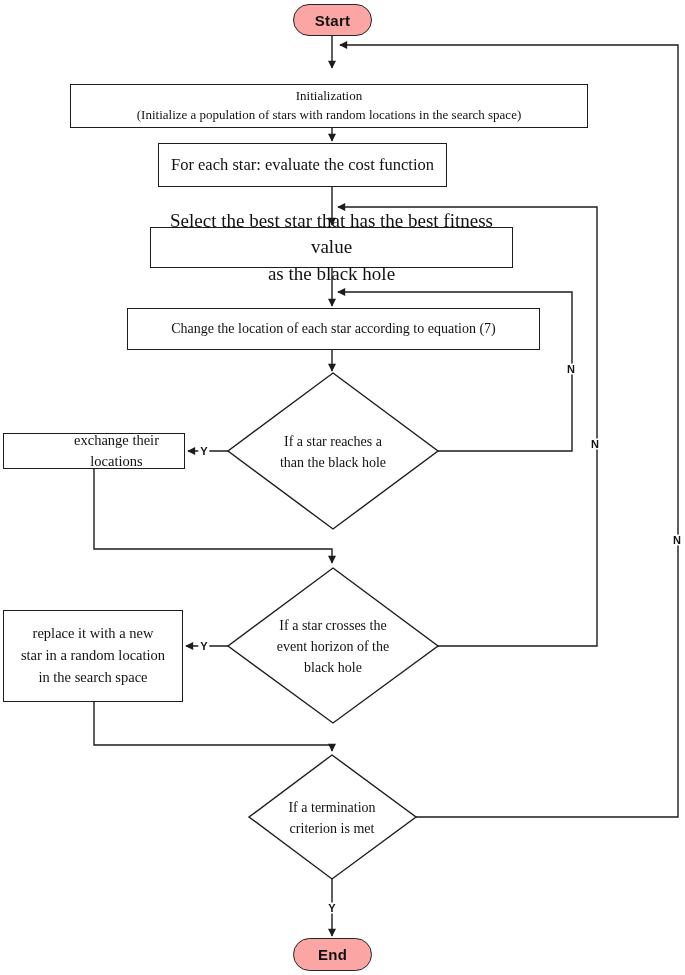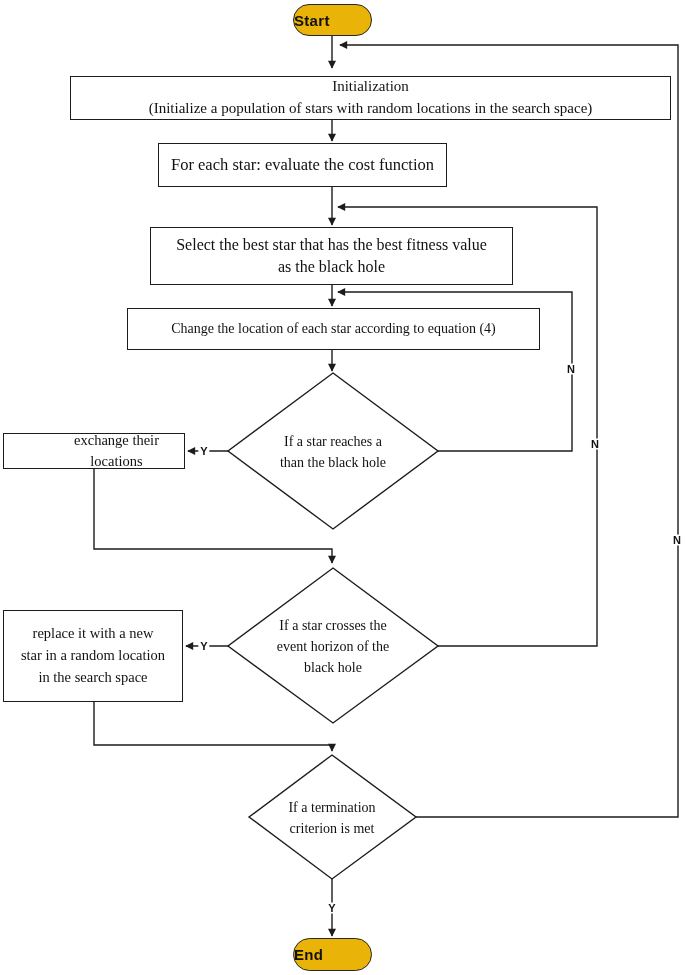--- a/index.html
+++ b/index.html
@@ -24,23 +24,24 @@
     justify-content: center;
     text-align: center;
     line-height: 1.45;
     color: #111111;
   }
   .terminal {
     position: absolute;
     box-sizing: border-box;
     border: 1.7px solid #262626;
     border-radius: 17px;
-    background: #eab308;
+    background: #fca5a5;
     display: flex;
     align-items: center;
+    justify-content: center;
     font-family: "Liberation Sans", "DejaVu Sans", sans-serif;
     font-weight: bold;
     font-size: 15px;
     letter-spacing: 0.3px;
     color: #111111;
   }
   .dtext {
     position: absolute;
     transform: translate(-50%, -50%);
     text-align: center;
@@ -105,36 +106,36 @@
   </svg>
 
   <div class="terminal" style="left:293px; top:4px; width:79px; height:32px;">
     <span>Start</span>
   </div>
 
   <div class="terminal" style="left:293px; top:938px; width:79px; height:33px;">
     <span>End</span>
   </div>
 
-  <div class="box" style="left:70px; top:76px; width:601px; height:44px; font-size:15px;">
+  <div class="box" style="left:70px; top:84px; width:518px; height:44px; font-size:13px;">
     <div>Initialization</div>
     <div>(Initialize a population of stars with random locations in the search space)</div>
   </div>
 
   <div class="box" style="left:158px; top:143px; width:289px; height:44px; font-size:16.5px;">
     <div>For each star: evaluate the cost function</div>
   </div>
 
-  <div class="box" style="left:150px; top:227px; width:363px; height:58px; font-size:16px; line-height:1.4;">
+  <div class="box" style="left:150px; top:227px; width:363px; height:41px; font-size:19px; line-height:1.4;">
     <div>Select the best star that has the best fitness value</div>
     <div>as the black hole</div>
   </div>
 
   <div class="box" style="left:127px; top:308px; width:413px; height:42px; font-size:14px;">
-    <div>Change the location of each star according to equation (4)</div>
+    <div>Change the location of each star according to equation (7)</div>
   </div>
 
   <div class="box" style="left:3px; top:433px; width:182px; height:36px; font-size:14.5px;padding-left:45px;">
     <div>exchange their locations</div>
   </div>
 
   <div class="box" style="left:3px; top:610px; width:180px; height:92px; font-size:14.5px; line-height:1.5;text-align:right;">
     <div>replace it with a new</div>
     <div>star in a random location</div>
     <div>in the search space</div>

